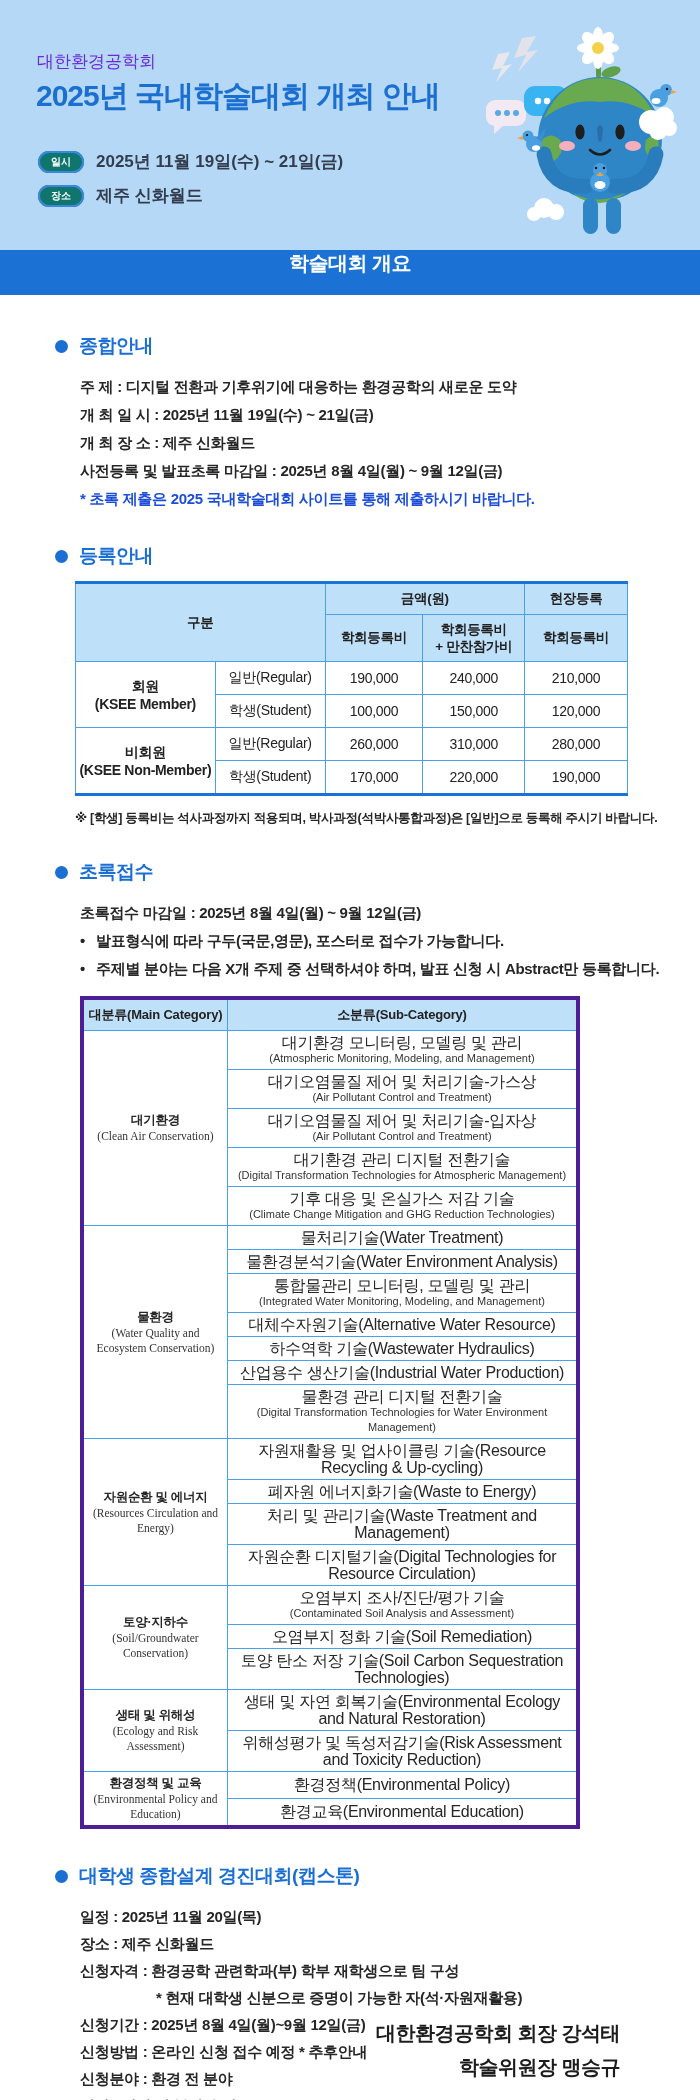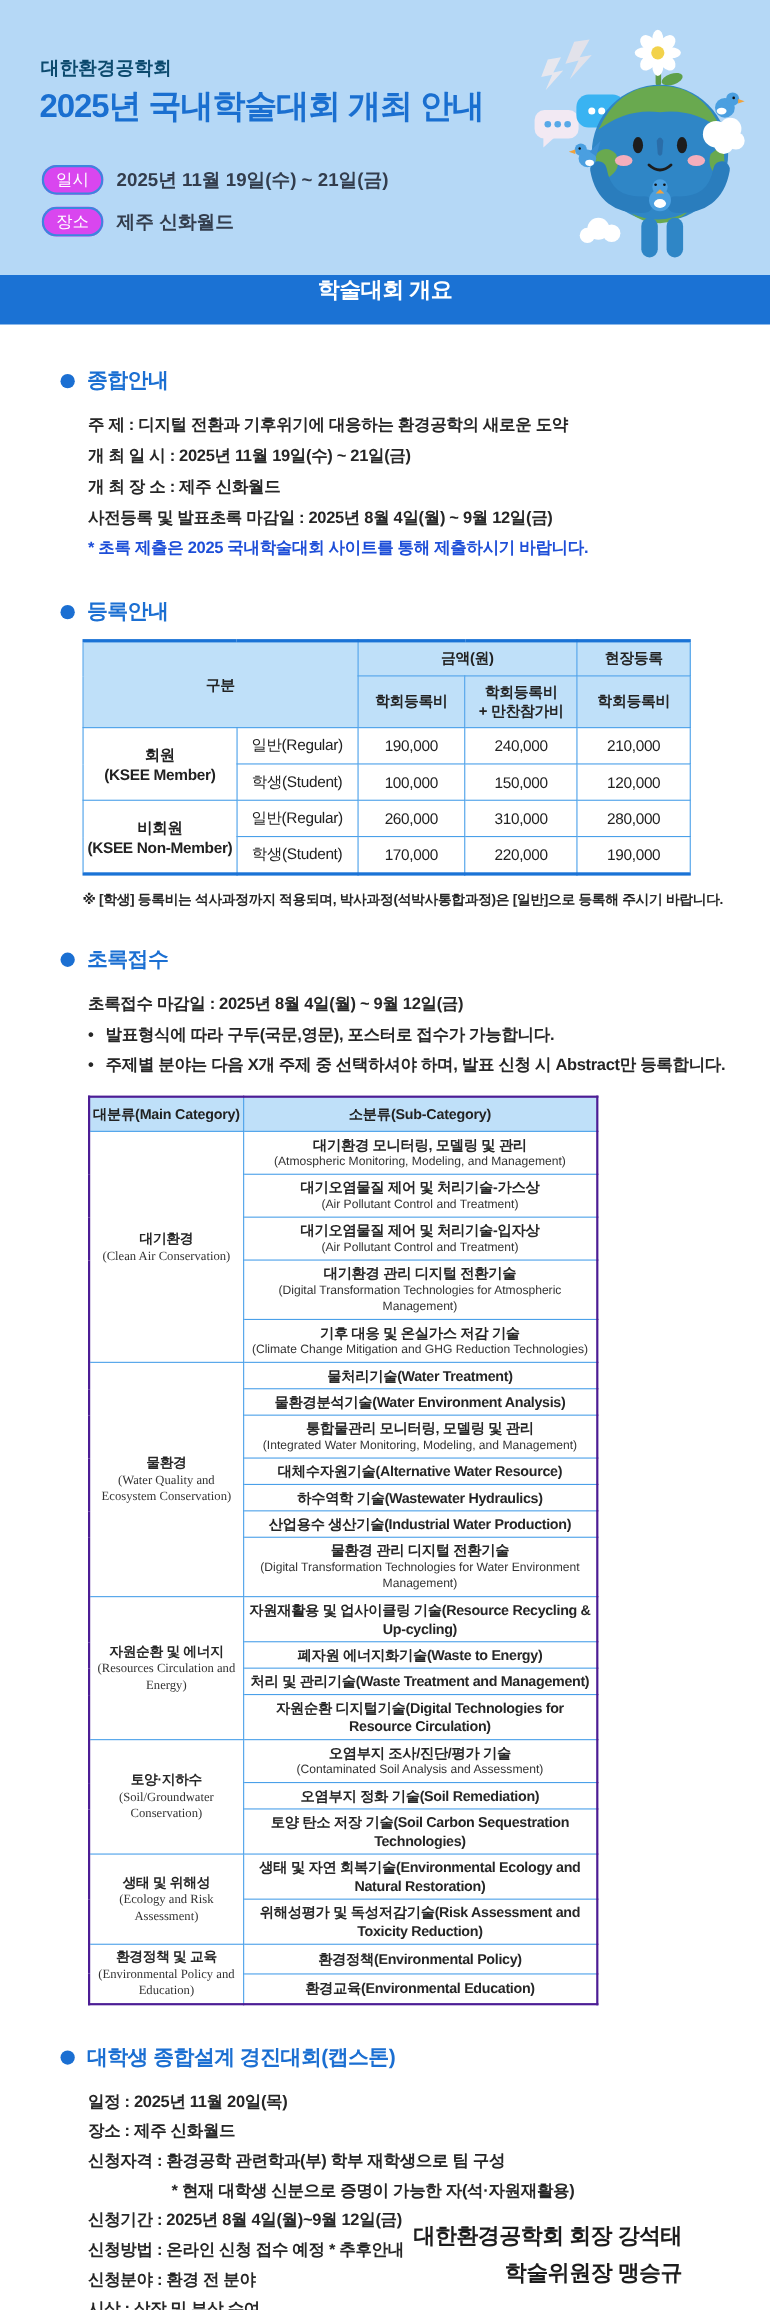--- a/index.html
+++ b/index.html
@@ -1,25 +1,25 @@
 <!DOCTYPE html>
 <html><head>
 <meta charset="utf-8">
 <style>
   html,body{margin:0;padding:0;background:#e8eef4;}
   .page{position:relative;width:700px;height:2100px;margin:0 auto;background:#ffffff;
         font-family:"Liberation Sans","DejaVu Sans",sans-serif;color:#232323;overflow:hidden;}
 
   
   .hero{position:relative;height:250px;background:#b5d8f6;overflow:hidden;}
-  .hero-society{position:absolute;left:37px;top:50px;font-size:17px;font-weight:700;color:#0c4a6e;}
+  .hero-society{position:absolute;left:37px;top:50px;font-size:17px;font-weight:400;color:#6d28d9;}
   .hero-title{position:absolute;left:36px;top:76px;font-size:30px;font-weight:800;color:#1a6fd0;letter-spacing:-1px;}
   .hero-badges{position:absolute;left:38px;top:150px;}
   .badge-row{display:flex;align-items:center;margin-bottom:11px;}
-  .badge-pill{display:inline-block;background:#d946ef;color:#ffffff;font-size:15px;font-weight:400;
+  .badge-pill{display:inline-block;background:#0f766e;color:#ffffff;font-size:10px;font-weight:700;
               border-radius:14px;padding:4px 13px;margin-right:12px;box-shadow:inset 0 0 0 2px #3c86de;}
   .badge-val{font-size:17px;font-weight:700;color:#333d4d;}
   .hero-art{position:absolute;right:18px;top:22px;}
 
   
   .band{height:45px;background:#1b72d4;color:#fff;font-size:20px;font-weight:800;
         display:flex;justify-content:center;letter-spacing:-0.5px;}
 
   
   .sec-head{display:flex;align-items:center;margin:38px 0 0 55px;}
@@ -37,25 +37,25 @@
              border-top:3px solid #1a73d6;border-bottom:3px solid #1a73d6;}
   .reg-table th,.reg-table td{border:1px solid #4aa0e9;text-align:center;vertical-align:middle;
              font-size:13.5px;letter-spacing:-0.3px;}
   .reg-table th{background:#bfe0f9;font-weight:700;color:#222;padding:6px 2px;}
   .reg-table td{background:#fff;font-weight:400;color:#222;padding:7px 2px;font-size:14px;}
   .reg-table td.grp{font-weight:600;line-height:18px;}
   .th2{line-height:17px;}
   .foot-note{margin:14px 0 0 75px;font-size:12.5px;font-weight:600;color:#262626;letter-spacing:-0.3px;}
 
   
-  .cat-table{border-collapse:collapse;margin:13px 0 0 80px;width:464px;border:2px solid #4c1d95;}
+  .cat-table{border-collapse:collapse;margin:13px 0 0 80px;width:500px;border:4px solid #4c1d95;}
   .cat-table th,.cat-table td{border:1px solid #4aa0e9;text-align:center;vertical-align:middle;}
   .cat-table th{background:#bfe0f9;font-size:13px;font-weight:700;color:#222;padding:6px 2px;letter-spacing:-0.2px;}
   .cat-table td{padding:3px 4px;}
-  .sub-ko{display:block;font-size:13px;font-weight:700;color:#262626;line-height:17px;letter-spacing:-0.3px;}
+  .sub-ko{display:block;font-size:16px;font-weight:400;color:#262626;line-height:17px;letter-spacing:-0.3px;}
   .sub-en{display:block;font-size:11px;font-weight:400;color:#333;line-height:15px;}
   .sub-en:empty{display:none;}
   .grp-ko{display:block;font-size:12.5px;font-weight:600;color:#262626;line-height:17px;letter-spacing:-0.3px;}
   .grp-en{display:block;font-size:11.5px;font-weight:400;color:#333;line-height:15px;font-family:Liberation Serif, serif;}
 
   
   .cap-line{font-size:15px;font-weight:600;color:#262626;line-height:27px;letter-spacing:-0.3px;}
   .cap-indent{margin-left:76px;}
   .cap-note{font-size:15px;font-weight:700;color:#1b6fd2;line-height:27px;letter-spacing:-0.3px;}
 

